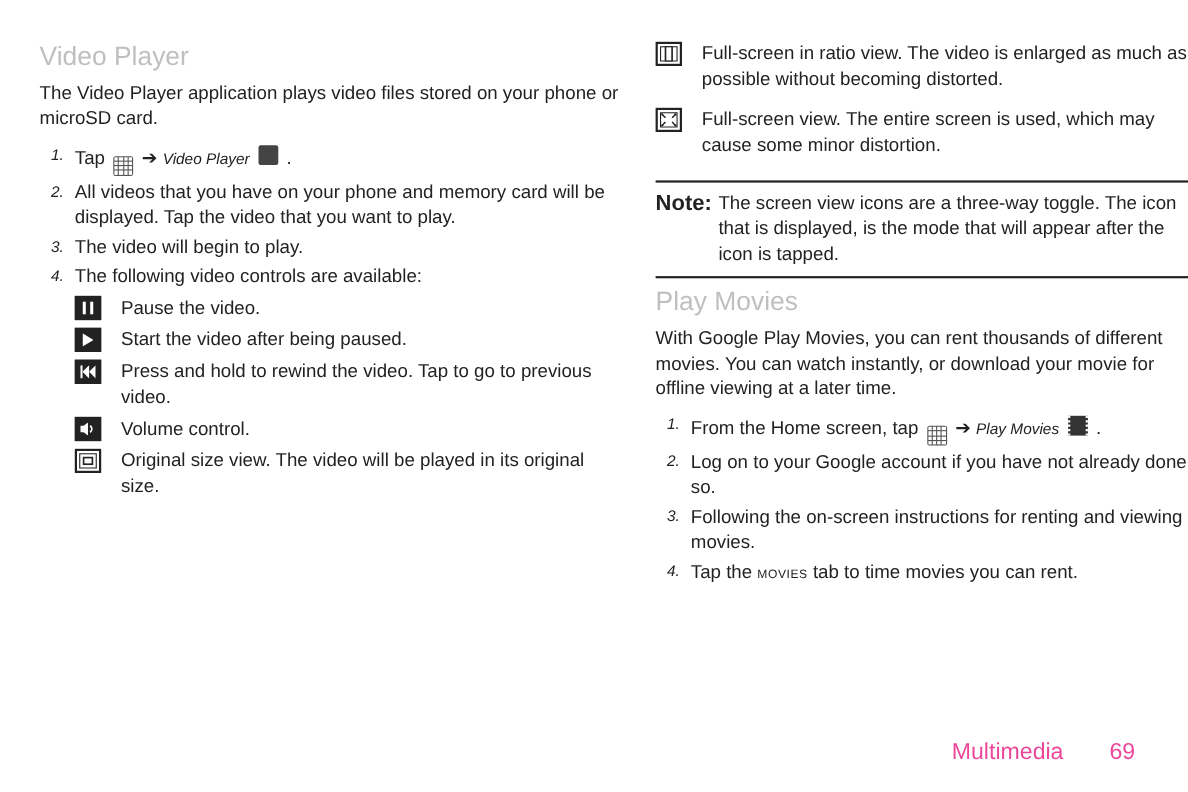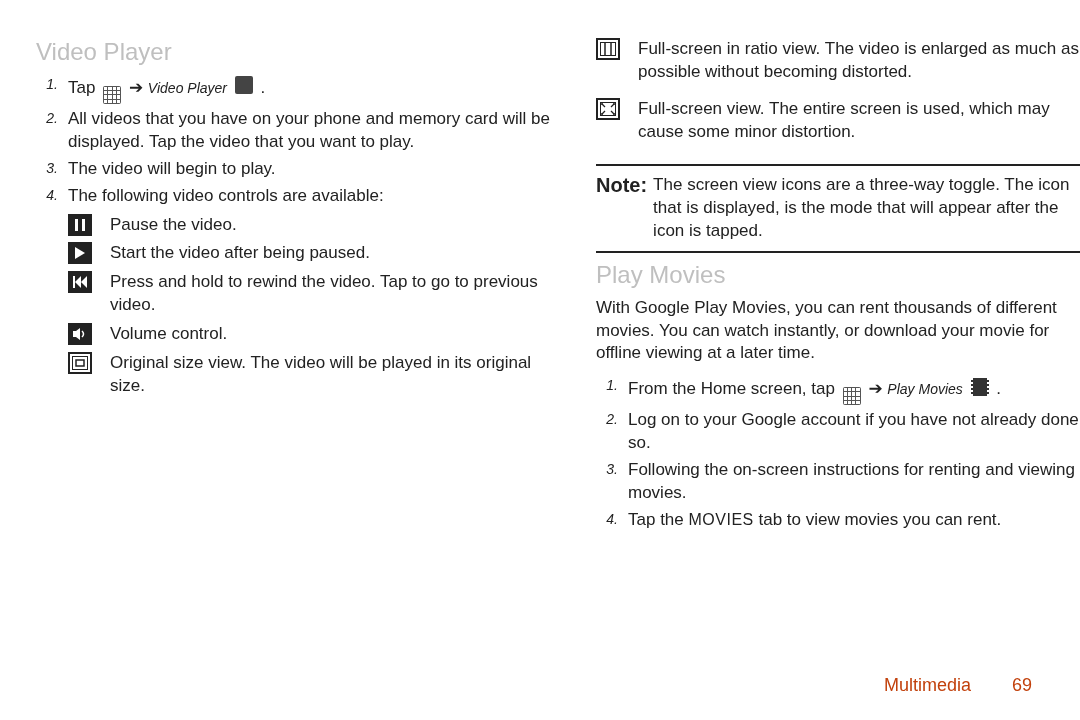--- a/index.html
+++ b/index.html
@@ -137,37 +137,38 @@
   .note-label {
     font-weight: bold;
     font-size: 20px;
     margin-right: 6px;
     flex-shrink: 0;
   }
   .note-text {
     font-size: 17px;
     line-height: 1.35;
   }
-  .smallcaps { font-variant: small-caps; font-size: 16px; letter-spacing: 0.5px; }
+  .smallcaps { font-variant: small-caps; font-size: 11px; letter-spacing: 0.5px; }
   .footer {
     position: absolute;
     right: 48px;
     bottom: 24px;
-    font-size: 18px;
-    color: #c2410c;
+    font-size: 21px;
+    color: #ec4899;
   }
   .footer .pnum { margin-left: 36px; }
 </style>
 </head>
 <body>
 
 <div class="page">
 
   <div class="col col-left">
     <div class="section-title">Video Player</div>
+    <div class="body-text">The Video Player application plays video files stored on your phone or microSD card.</div>
 
     <div class="ol">
       <div class="ol-row">
         <div class="ol-num">1.</div>
         <div class="ol-text">
           <span>Tap</span>
           <span class="inline-icon">
             <span class="ico-apps">
                 <span></span>
                 <span></span>
@@ -334,21 +335,21 @@
         <div class="ol-num">2.</div>
         <div class="ol-text">Log on to your Google account if you have not already done so.</div>
       </div>
       <div class="ol-row">
         <div class="ol-num">3.</div>
         <div class="ol-text">Following the on-screen instructions for renting and viewing movies.</div>
       </div>
       <div class="ol-row">
         <div class="ol-num">4.</div>
         <div class="ol-text">
-          <span>Tap the </span><span class="smallcaps">MOVIES</span><span> tab to view movies you can rent.</span>
+          <span>Tap the </span><span class="smallcaps">MOVIES</span><span> tab to time movies you can rent.</span>
         </div>
       </div>
     </div>
   </div>
 
   <div class="footer">
     <span>Multimedia</span>
     <span class="pnum">69</span>
   </div>
 

